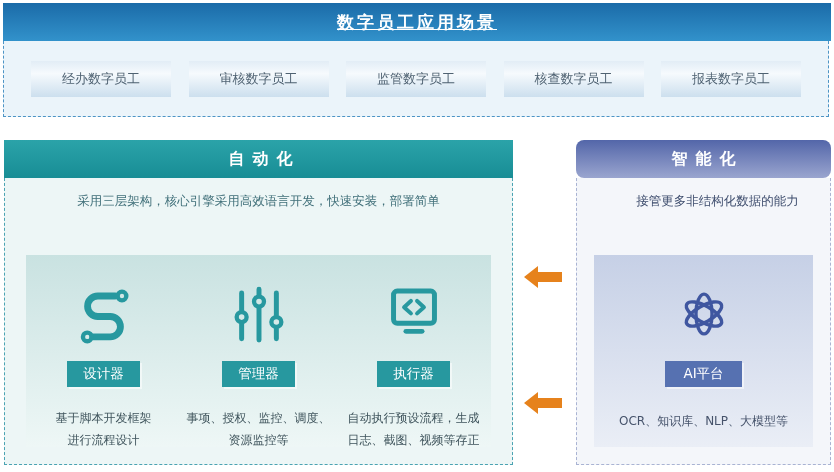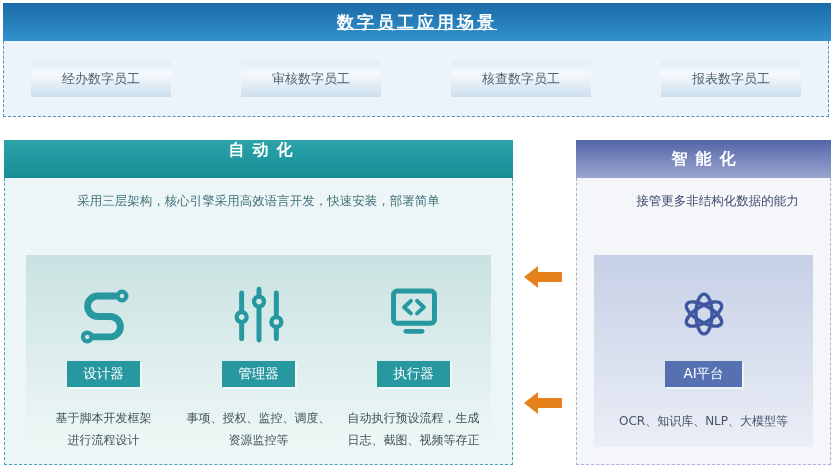--- a/index.html
+++ b/index.html
@@ -24,21 +24,21 @@
   .scenario-btn{
     width:140px;height:36px;
     background:linear-gradient(180deg,#e2edf6 0%,#f6fafd 35%,#ccdfee 100%);
     display:flex;align-items:center;justify-content:center;
     color:#4f6272;font-size:13px;cursor:pointer;
   }
   
   .auto-box{position:absolute;left:4px;top:140px;width:509px;height:325px;}
   .auto-header{
     height:38px;background:linear-gradient(180deg,#2ba3a9 0%,#188d95 100%);
-    display:flex;justify-content:center;
+    display:flex;align-items:center;justify-content:center;
     color:#ffffff;font-size:16px;font-weight:bold;letter-spacing:8px;padding-left:12px;
   }
   .auto-body{
     position:absolute;top:38px;left:0;right:0;bottom:0;
     background:#edf6f6;border:1px dashed #4aa3b2;border-top:none;
     box-sizing:border-box;text-align:center;
   }
   .auto-subtitle{margin-top:15px;font-size:12.5px;color:#41707a;}
   .cards{
     position:absolute;left:21px;right:21px;top:77px;bottom:17px;
@@ -53,21 +53,21 @@
     margin-top:16px;background:#27989f;color:#ffffff;font-size:13.5px;
     padding:4px 16px;box-shadow:2px 2px 0 rgba(255,255,255,0.55);cursor:pointer;
     white-space:nowrap;
   }
   .card-desc{margin-top:20px;font-size:12px;color:#3f545c;line-height:1.85;}
   
   .intel-box{position:absolute;left:576px;top:140px;width:255px;height:325px;}
   .intel-header{
     height:38px;background:linear-gradient(180deg,#5366a9 0%,#9aa5cf 100%);
     display:flex;align-items:center;justify-content:center;
-    color:#ffffff;font-size:16px;font-weight:bold;letter-spacing:8px;padding-left:8px;
+    color:#ffffff;font-size:16px;font-weight:bold;letter-spacing:8px;padding-left:8px;border-radius:8px;
   }
   .intel-body{
     position:absolute;top:38px;left:0;right:0;bottom:0;
     background:#f4f6fa;border:1px dashed #a9b3d3;border-top:none;
     box-sizing:border-box;text-align:center;padding-left:28px;
   }
   .intel-subtitle{margin-top:15px;font-size:12.5px;color:#3f4e6e;}
   .intel-card{
     position:absolute;left:17px;right:17px;top:77px;bottom:17px;
     background:linear-gradient(180deg,#c6d0e6 0%,#eaeef6 100%);
@@ -87,20 +87,21 @@
 </head>
 <body>
 
 <div class="top-header">
   <span>数字员工应用场景</span>
 </div>
 
 <div class="top-body">
   <div class="scenario-btn">经办数字员工</div>
   <div class="scenario-btn">审核数字员工</div>
+  <div class="scenario-btn">监管数字员工</div>
   <div class="scenario-btn">核查数字员工</div>
   <div class="scenario-btn">报表数字员工</div>
 </div>
 
 <div class="auto-box">
   <div class="auto-header">
     <span>自动化</span>
   </div>
   <div class="auto-body">
     <div class="auto-subtitle">采用三层架构，核心引擎采用高效语言开发，快速安装，部署简单</div>

